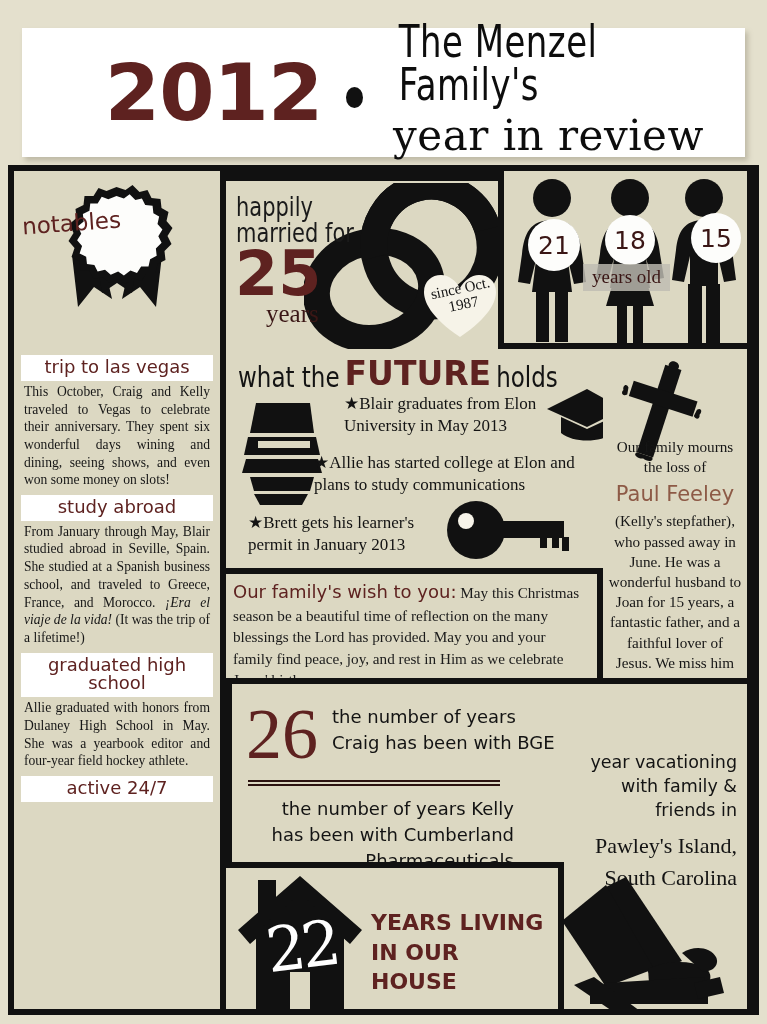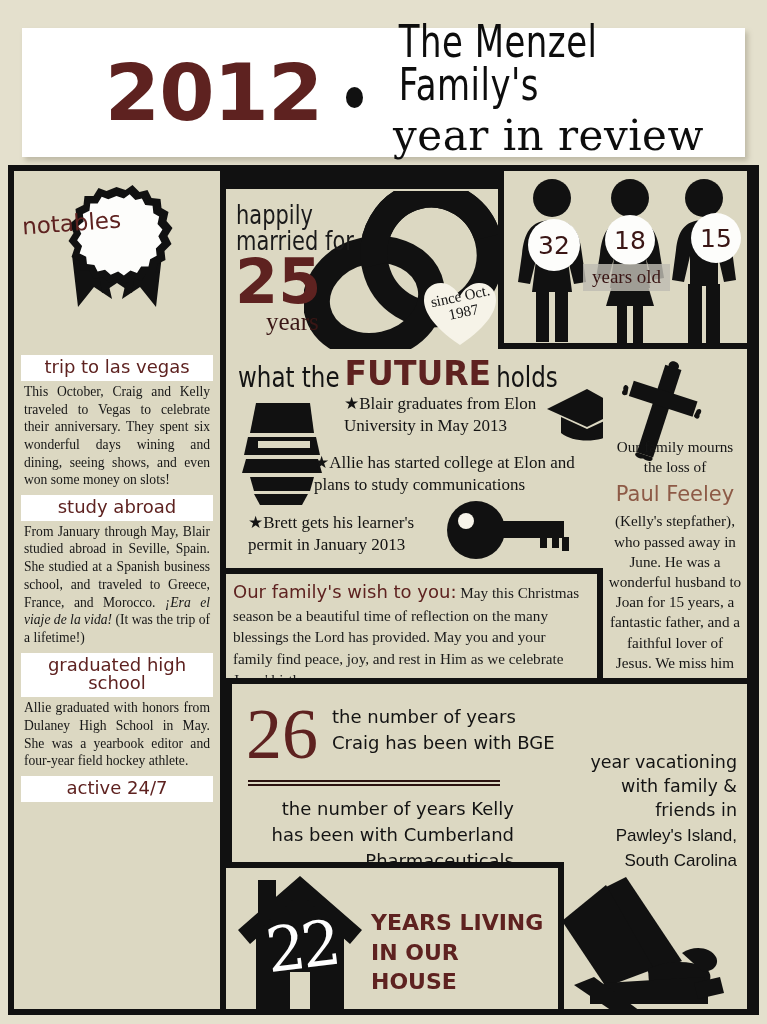--- a/index.html
+++ b/index.html
@@ -122,21 +122,21 @@
     margin: 1px 10px 6px 10px;
     font-family: "Liberation Serif", serif;
     font-size: 13.6px;
     color: #161616;
     text-align: justify;
     line-height: 1.30;
   }
   .sec-body i { font-style: italic; }
 
   
-  #married-panel { left: 218px; top: 24px; width: 272px; height: 172px; }
+  #married-panel { left: 218px; top: 16px; width: 272px; height: 172px; }
   #rings-svg { position: absolute; right: -6px; top: 2px; }
   .happily {
     position: absolute; left: 10px; top: 14px;
     font-family: "DejaVu Sans", sans-serif;
     font-size: 21px; color: #1a1a1a;
     line-height: 0.95;
     transform: scaleY(1.3);
     transform-origin: left top;
   }
   .big25 {
@@ -283,23 +283,23 @@
   }
   #sixth .six { font-size: 60px; }
   #sixth .th { font-size: 35px; vertical-align: top; }
   #vac-text {
     position: absolute; right: 10px; top: 66px; width: 165px;
     font-family: "DejaVu Sans", sans-serif;
     font-size: 17.5px; color: #131313;
     text-align: right; line-height: 1.38;
   }
   #vac-place {
-    display: block; margin-top: 2px;
-    font-family: Liberation Sans, sans-serif;
-    font-size: 17px; color: #131313;
+    display: block; margin-top: 8px;
+    font-family: Liberation Serif, serif;
+    font-size: 22px; color: #131313;
     line-height: 1.42;
   }
   #chair { position: absolute; left: -10px; bottom: -6px; }
 
   
   #house-panel { left: 218px; top: 703px; width: 332px; height: 141px; }
   #house-icon { position: absolute; left: 8px; top: 2px; }
   #house-22 {
     position: absolute; left: 40px; top: 42px;
     font-family: "DejaVu Serif", serif;
@@ -379,21 +379,21 @@
     </div>
   </div>
 
   <div class="panel" id="family-panel">
     <svg class="figure" style="left:10px;" width="76" height="165" viewBox="0 0 76 165">
       <circle cx="38" cy="20" r="19" fill="#111"></circle>
       <path d="M38 42 C16 42 10 56 8 76 L4 104 L16 106 L22 82 L18 114 L58 114 L54 82 L60 106 L72 104 L68 76 C66 56 60 42 38 42 Z" fill="#111"></path>
       <rect x="22" y="112" width="13" height="52" fill="#111"></rect>
       <rect x="41" y="112" width="13" height="52" fill="#111"></rect>
     </svg>
-    <div class="age-bubble" style="left:24px; top:48px; width:52px; height:52px;">32</div>
+    <div class="age-bubble" style="left:24px; top:48px; width:52px; height:52px;">21</div>
 
     <svg class="figure" style="left:88px;" width="76" height="165" viewBox="0 0 76 165">
       <circle cx="38" cy="20" r="19" fill="#111"></circle>
       <path d="M38 42 C16 42 10 56 8 76 L4 100 L16 102 L22 80 L18 110 L58 110 L54 80 L60 102 L72 100 L68 76 C66 56 60 42 38 42 Z" fill="#111"></path>
       <path d="M20 108 L56 108 L62 128 L14 128 Z" fill="#111"></path>
       <rect x="25" y="126" width="10" height="39" fill="#111"></rect>
       <rect x="41" y="126" width="10" height="39" fill="#111"></rect>
     </svg>
     <div class="age-bubble" style="left:101px; top:44px; width:50px; height:50px;">18</div>
 

